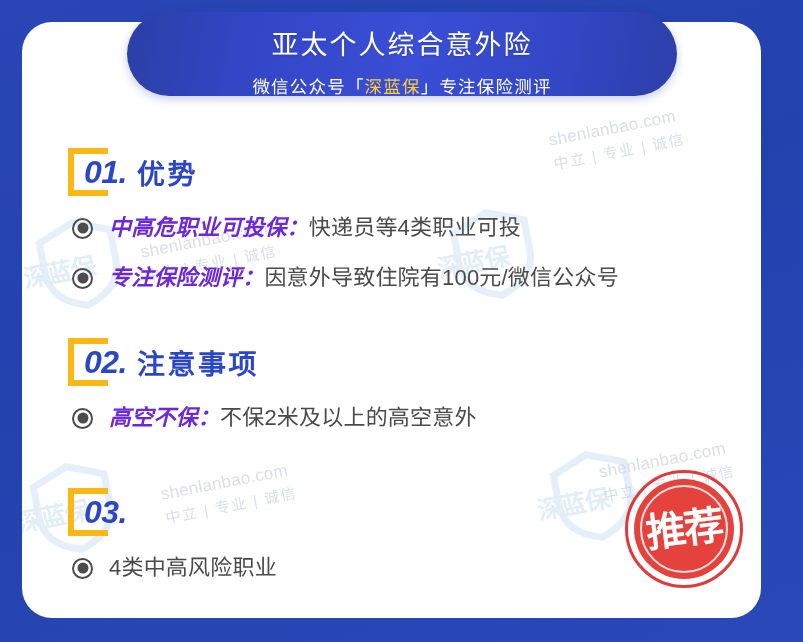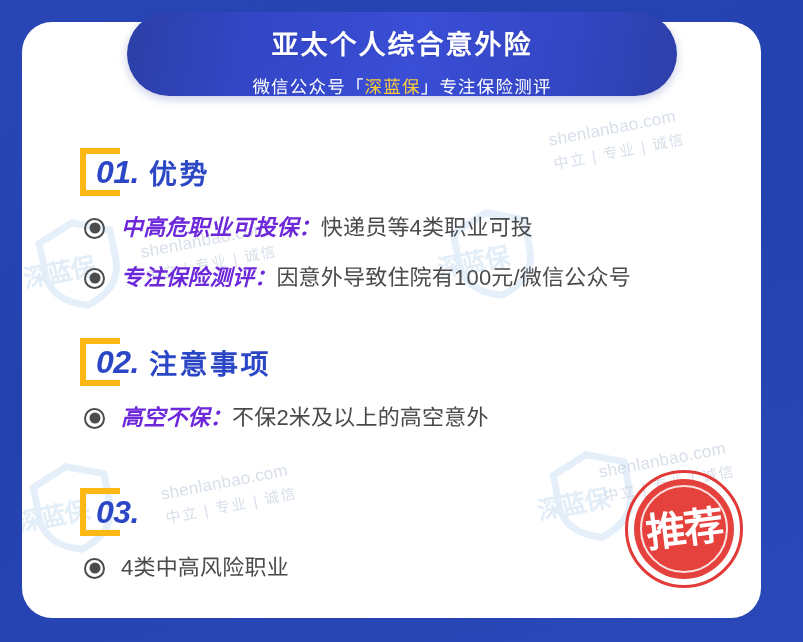--- a/index.html
+++ b/index.html
@@ -96,40 +96,40 @@
     box-shadow: 0 3px 10px rgba(30,50,150,.25);
     z-index: 6;
     display: flex;
     flex-direction: column;
     align-items: center;
     justify-content: center;
   }
   #banner-title {
     color: #ffffff;
     font-size: 27px;
-    font-weight: 700;
+    font-weight: 400;
     letter-spacing: 2px;
     line-height: 1.15;
     text-shadow: 0 1px 2px rgba(0,0,0,.12);
     margin-top: 20px;
   }
   #banner-sub {
     margin-top: 16px;
     color: #ffffff;
     font-size: 17.5px;
     letter-spacing: 1.2px;
     line-height: 1.2;
     white-space: nowrap;
   }
   #banner-sub .hl { color: #ffce34; }
 
   
   #content {
     position: absolute;
-    left: 12px;
+    left: 0;
     top: 96px;
     width: 739px;
     padding: 0 12px 0 28px;
     z-index: 4;
   }
 
   .section { position: relative; }
   .sec-1 { margin-top: 28px; }
   .sec-2 { margin-top: 42px; }
   .sec-3 { margin-top: 52px; }

